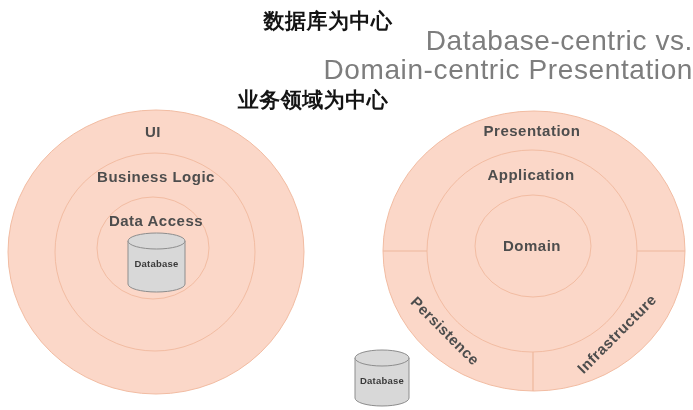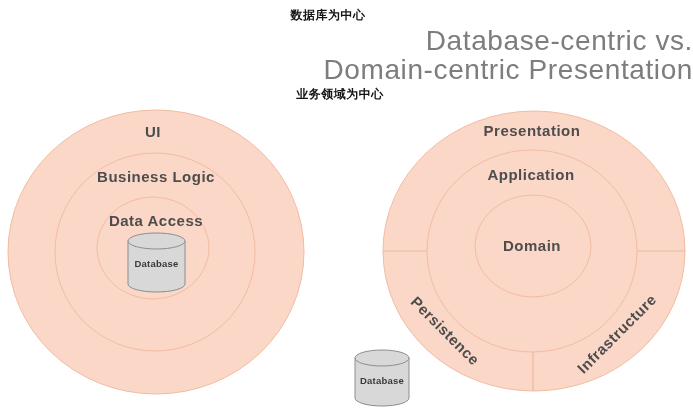--- a/index.html
+++ b/index.html
@@ -6,28 +6,28 @@
   .stage {
     position:relative;
     width:693px; height:410px;
     background:#ffffff;
     overflow:hidden;
     font-family:"Liberation Sans", sans-serif;
   }
   .subtitle-cn {
     position:absolute;
     transform:translateX(-50%);
-    font-size:12px;
+    font-size:21px;
     font-weight:700;
     color:#141414;
     white-space:nowrap;
     letter-spacing:0.5px;
   }
   .subtitle-top { top:7px; left:328px; }
-  .subtitle-bottom { top:86px; left:340px; }
+  .subtitle-bottom { top:86px; left:313px; }
   .main-title {
     position:absolute;
     top:26px; left:0; right:0;
     text-align:right;
     font-size:28px;
     font-weight:400;
     line-height:29px;
     letter-spacing:0.6px;
     color:#7d7d7d;
     white-space:nowrap;

